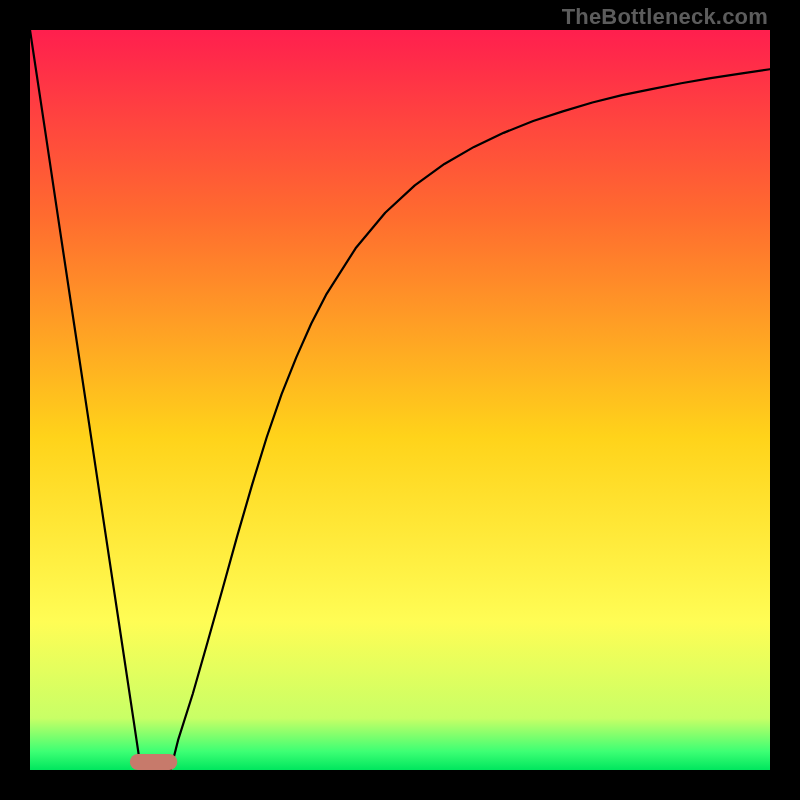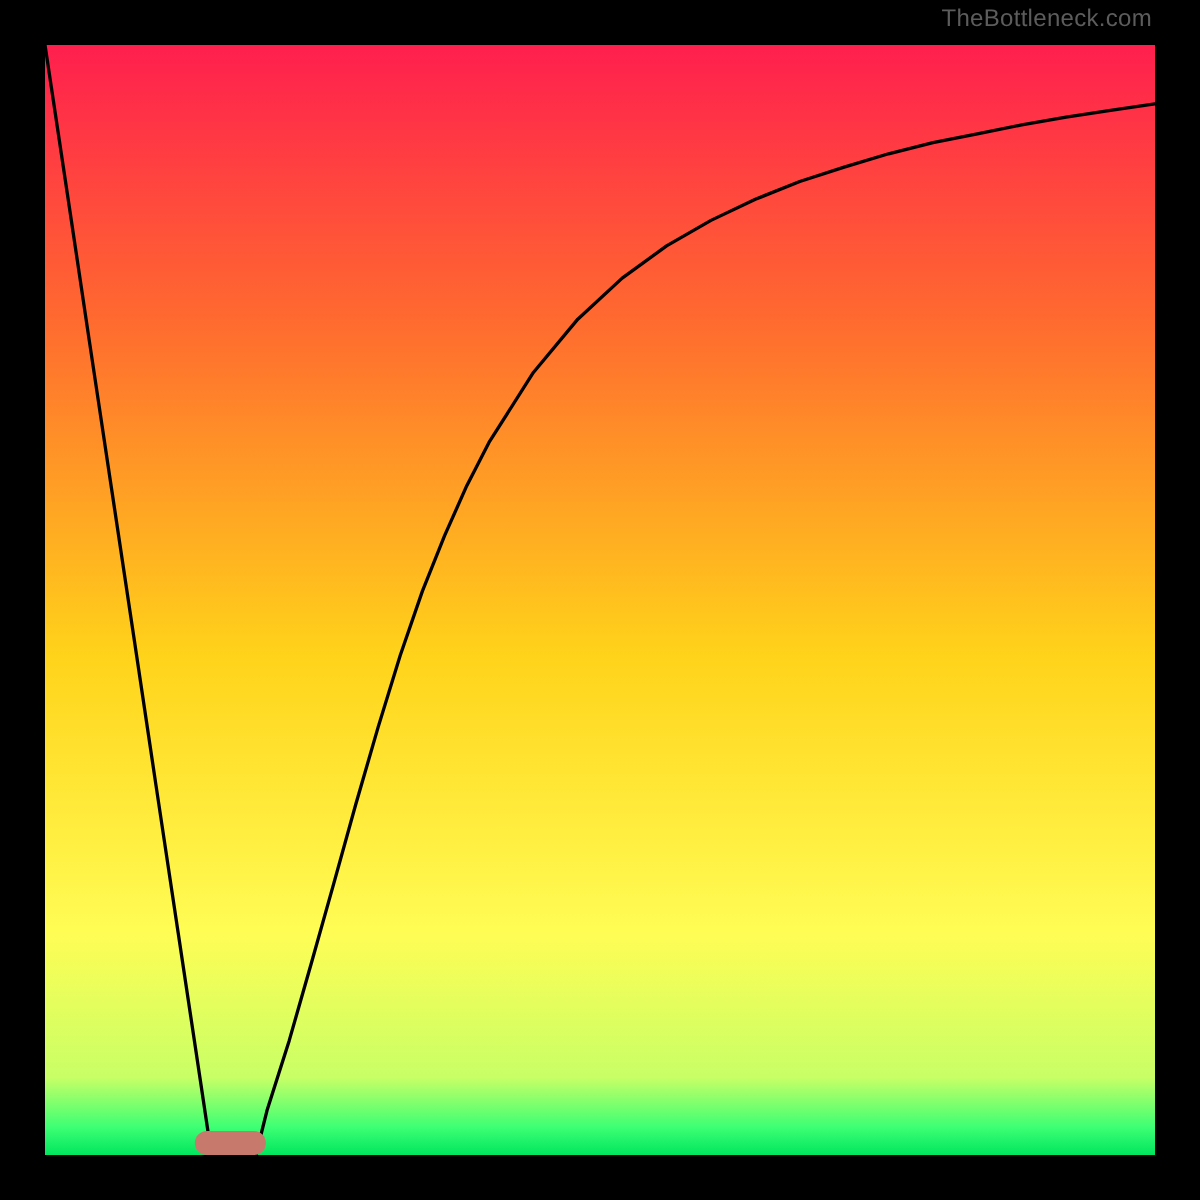--- a/index.html
+++ b/index.html
@@ -23,22 +23,22 @@
     top: 30px;
     width: 740px;
     height: 740px;
     overflow: hidden;
   }
   .watermark {
     position: absolute;
     top: 4px;
     right: 32px;
     color: #5c5c5c;
-    font-size: 16px;
-    font-weight: 400;
+    font-size: 22px;
+    font-weight: 700;
     letter-spacing: 0.2px;
     user-select: none;
   }
   svg { display: block; }
 </style>
 </head>
 <body>
 
 <div class="frame">
   <div class="watermark">TheBottleneck.com</div>

